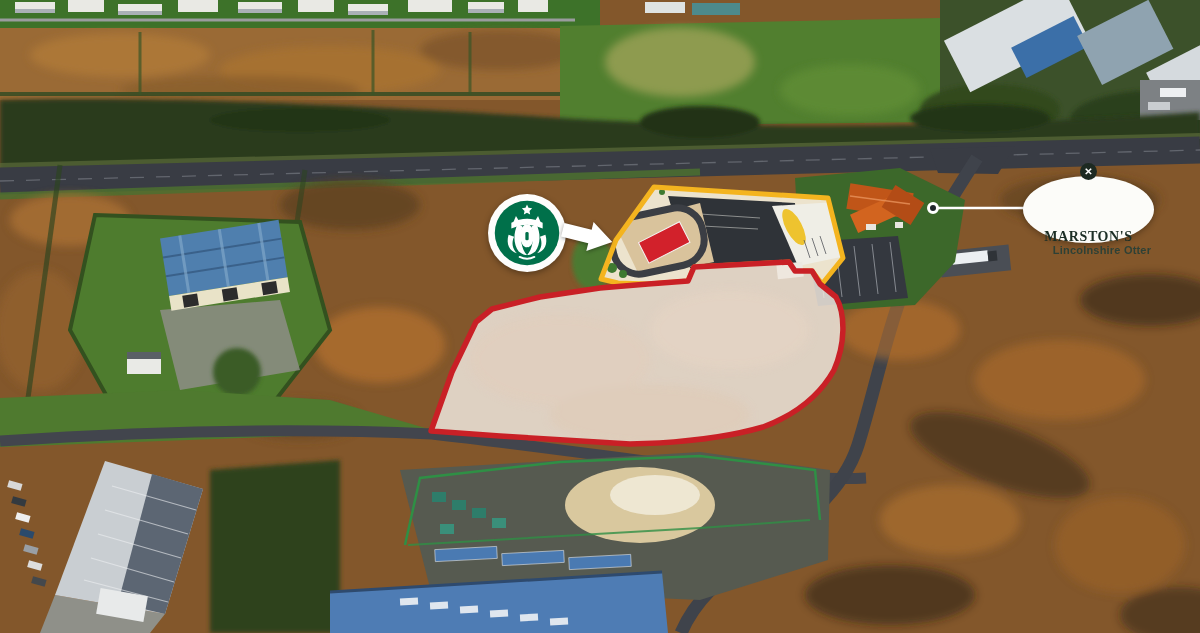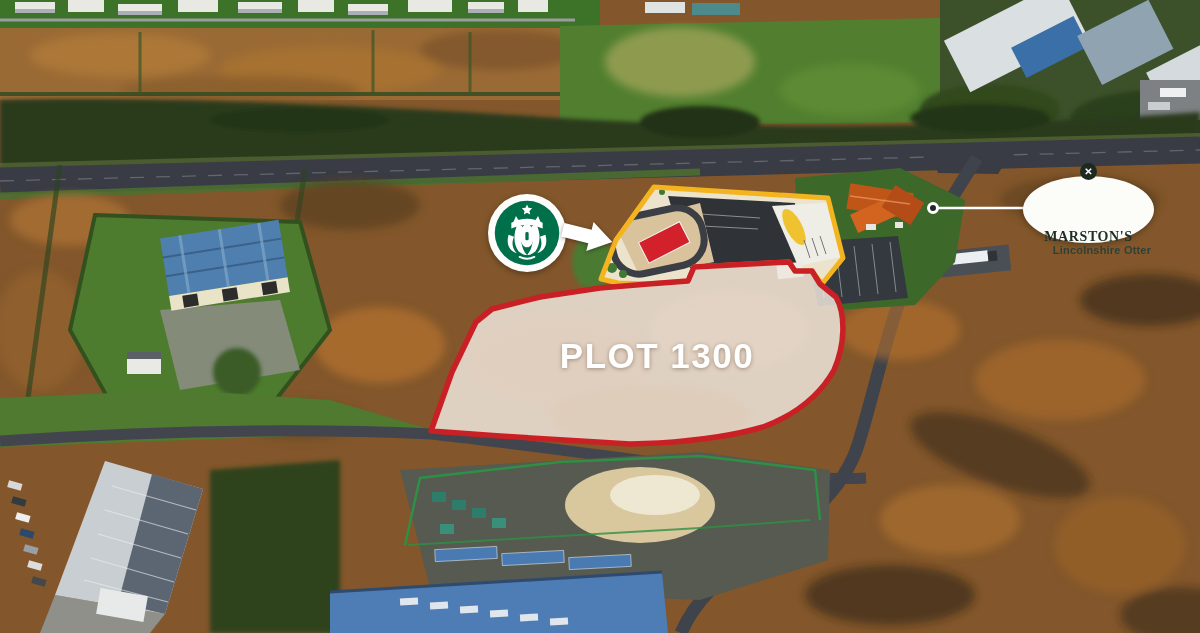--- a/index.html
+++ b/index.html
@@ -317,21 +317,20 @@
   </div>
 
   <div class="arrow-wrap">
     <svg width="60" height="46" viewBox="0 0 60 46">
       <g transform="rotate(14 28 22)">
         <path d="M2,15 L30,15 L30,7 L53,22 L30,37 L30,29 L2,29 Z" fill="#ffffff"></path>
       </g>
     </svg>
   </div>
 
-  <div class="plot-label">PLOT 1300</div>
 
   <div class="marstons-badge">
     <div class="marstons-emblem">✕</div>
     <div class="marstons-name">MARSTON'S</div>
     <div class="marstons-sub">Lincolnshire Otter</div>
   </div>
 
 </div>
 
 </body></html>

